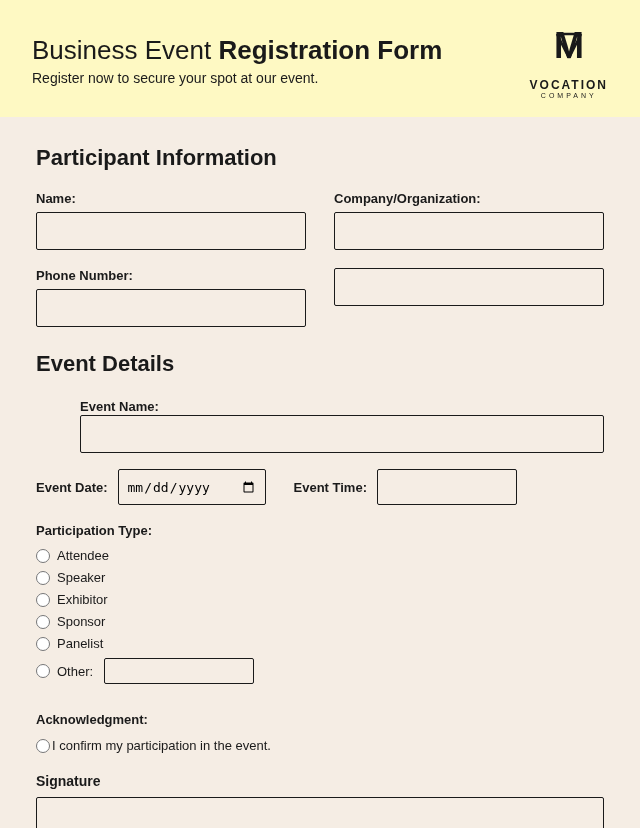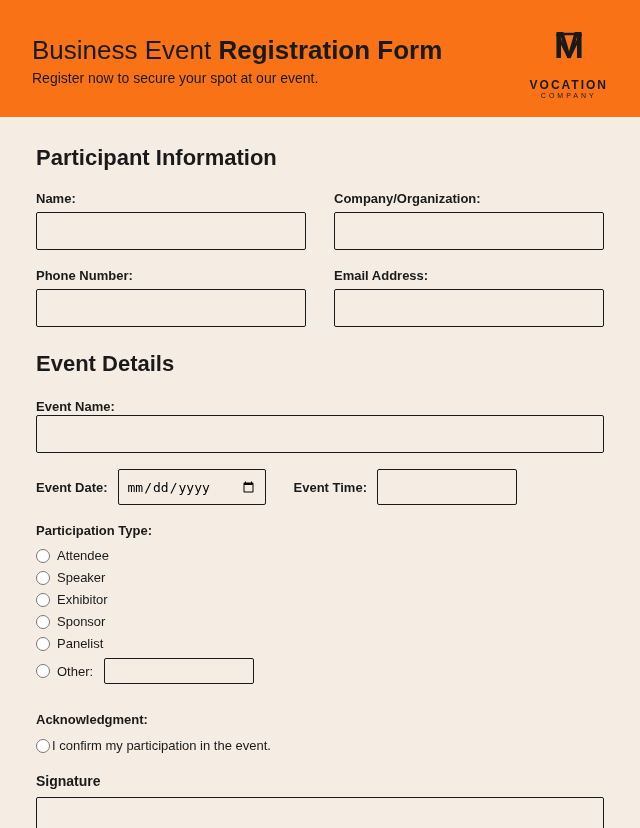--- a/index.html
+++ b/index.html
@@ -5,21 +5,21 @@
     * { box-sizing: border-box; margin: 0; padding: 0; }
     body {
       font-family: Arial, sans-serif;
       background: #f5ede4;
       width: 640px;
       min-height: 828px;
     }
 
     
     .header {
-      background: #f97316;
+      background: #fef9c3;
       padding: 22px 32px 18px 32px;
       display: flex;
       align-items: center;
       justify-content: space-between;
       gap: 40px;
     }
     .header-text {}
     .header-title {
       font-size: 26px;
       color: #1a1a1a;
@@ -103,20 +103,21 @@
 
     
     .section-divider {
       margin-top: 24px;
       margin-bottom: 20px;
     }
 
     
     .form-row-full {
       margin-bottom: 16px;
+      margin-left: 44px;
     }
 
     
     .event-date-row {
       display: flex;
       align-items: center;
       gap: 28px;
       margin-bottom: 18px;
     }
     .event-date-group {
@@ -268,21 +269,20 @@
       <input class="form-input" type="text" style="">
     </div>
   </div>
 
   <div class="form-row">
     <div class="form-group">
       <label class="form-label">Phone Number:</label>
       <input class="form-input" type="text" style="">
     </div>
     <div class="form-group">
-      <label class="form-label">Email Address:</label>
       <input class="form-input" type="email" style="">
     </div>
   </div>
 
   <div class="section-divider">
     <div class="section-title">Event Details</div>
   </div>
 
   <div class="form-row-full">
     <label class="form-label">Event Name:</label>

